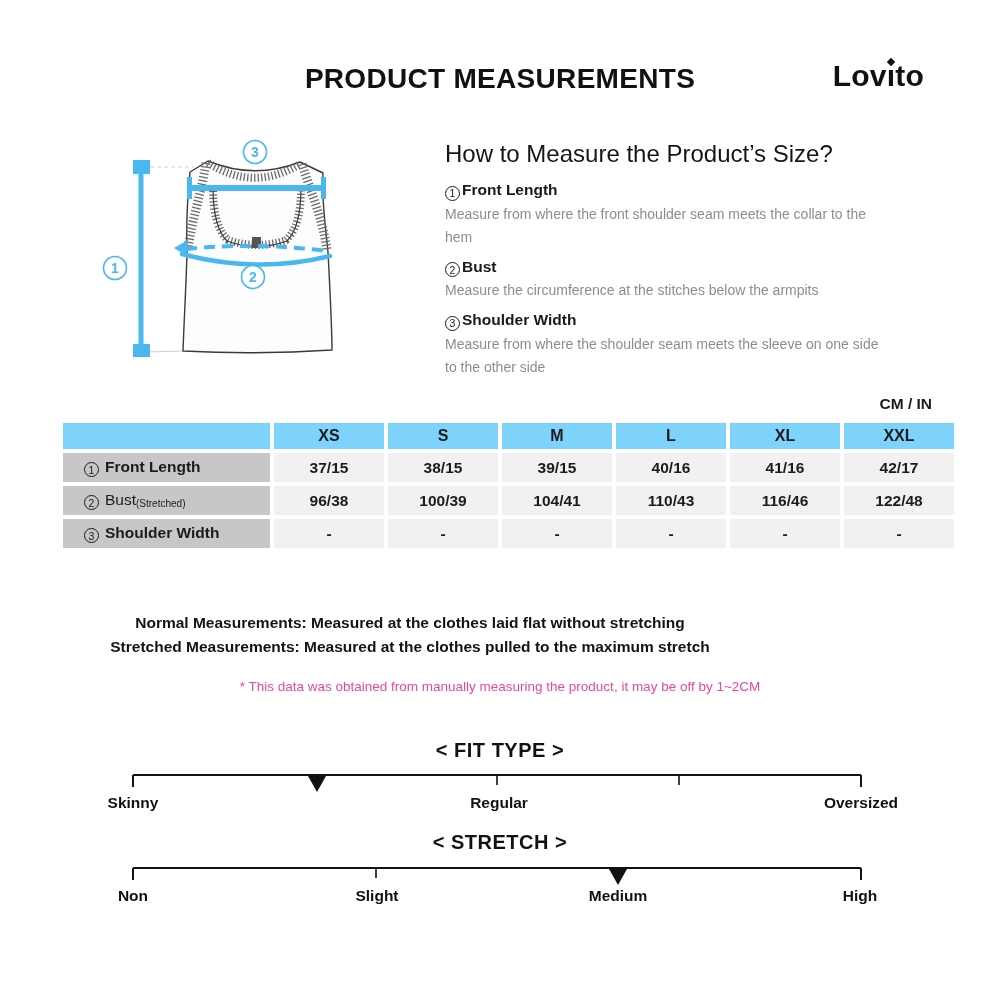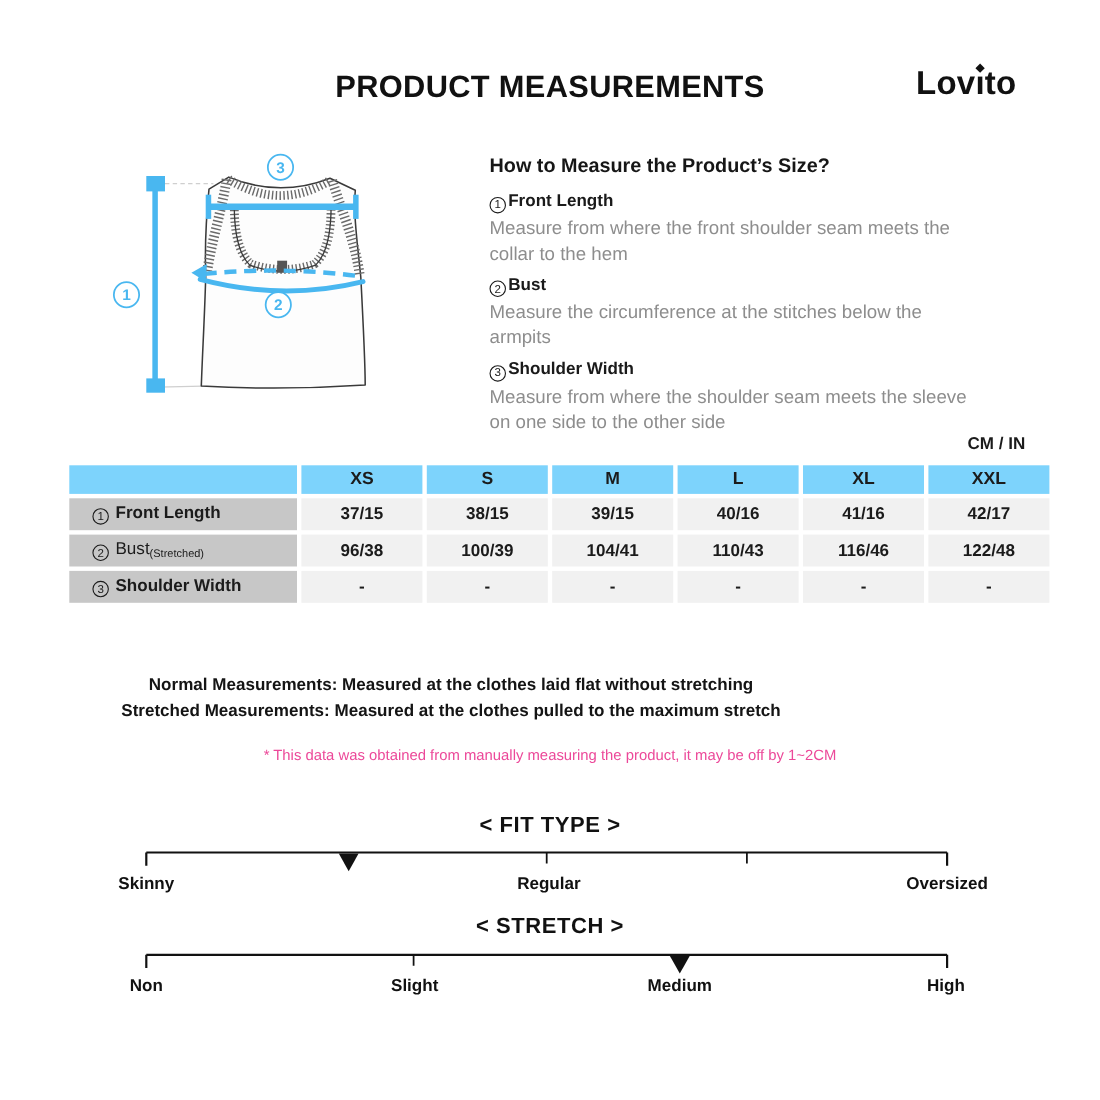--- a/index.html
+++ b/index.html
@@ -20,24 +20,24 @@
   .brand .bi::after{
     content:""; position:absolute; width:6px; height:6px; background:#111;
     left:50%; top:0px; transform:translateX(-50%) rotate(45deg);
   }
   
   .diagram { position:absolute; left:80px; top:130px; }
   .dnum { font-size:14px; font-weight:600; fill:#49B7F0; text-anchor:middle;
           font-family:"Liberation Sans","DejaVu Sans",sans-serif; }
   
   .howto { position:absolute; left:445px; top:140px; width:460px; }
-  .howto h2 { margin:0 0 13px 0; font-size:18px; font-weight:700; color:#161616; }
+  .howto h2 { margin:0 0 13px 0; font-size:24px; font-weight:400; color:#161616; }
   .howto-item { margin:0 0 9px 0; }
   .howto-label { font-size:15.5px; font-weight:700; color:#1a1a1a; margin-bottom:2px; }
-  .howto-desc { font-size:17px; color:#8d8d8d; line-height:23px; max-width:437px; }
+  .howto-desc { font-size:14px; color:#8d8d8d; line-height:23px; max-width:437px; }
   .circ {
     display:inline-flex; align-items:center; justify-content:center;
     width:15px; height:15px; border:1.2px solid currentColor; border-radius:50%;
     font-size:10.5px; font-weight:400; box-sizing:border-box; vertical-align:-2px;
   }
   .howto-label .circ { margin-right:2px; }
   
   .units { position:absolute; top:395px; right:68px; font-size:15.5px; font-weight:800; }
   .tablewrap { position:absolute; left:59px; top:419px; }
   table.size-table { border-collapse:separate; border-spacing:4px; table-layout:fixed; }

